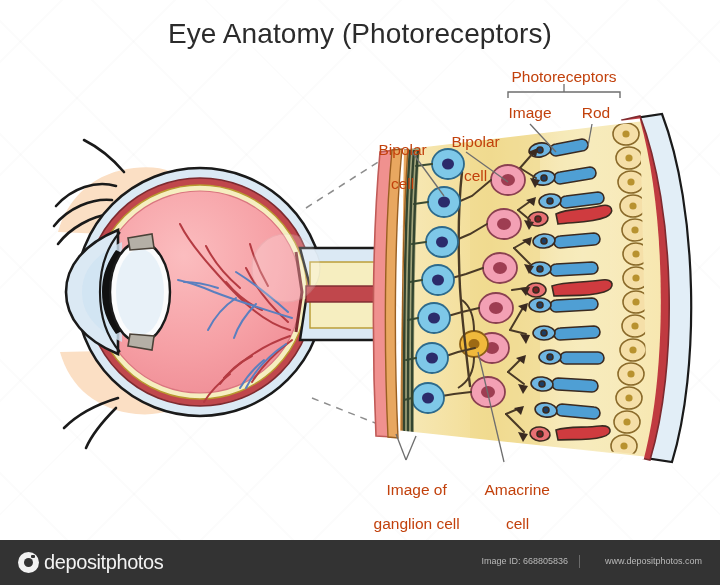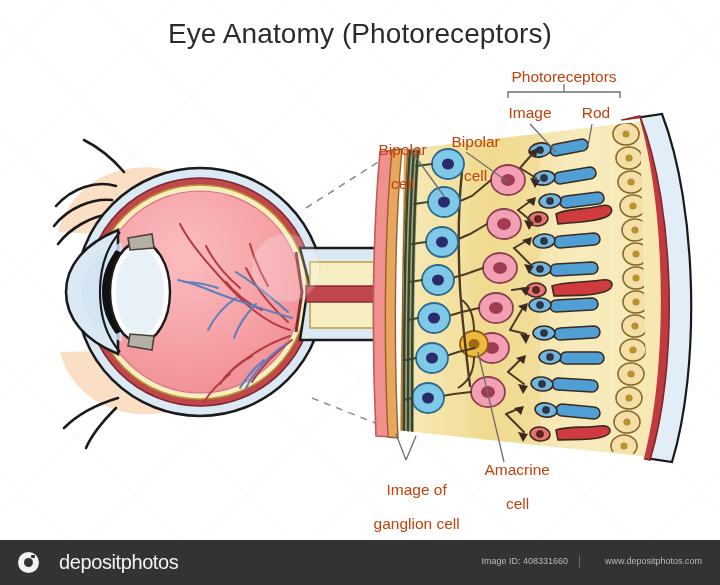--- a/index.html
+++ b/index.html
@@ -27,21 +27,21 @@
   .lbl{
     position:absolute;color:#c2410c;font-size:15.5px;line-height:17px;
     text-align:center;white-space:pre;
   }
 
   
   #footer{
     position:absolute;left:0;top:540px;width:720px;height:45px;
     background:#333333;
   }
-  #logo{position:absolute;left:18px;top:11px;display:flex;align-items:center;gap:20px;}
+  #logo{position:absolute;left:18px;top:11px;display:flex;align-items:center;gap:5px;}
   #logo .cam{
     width:21px;height:21px;border-radius:50%;background:#f2f2f2;
     position:relative;
   }
   #logo .cam:after{
     content:"";position:absolute;left:6px;top:6px;width:9px;height:9px;
     border-radius:50%;background:#333;
   }
   #logo .cam:before{
     content:"";position:absolute;left:12.5px;top:2.5px;width:4px;height:3px;
@@ -413,28 +413,28 @@
   <div class="lbl" style="left:348px;top:124px;width:92px;">
     <span>Bipolar</span><br>
     <span>cell</span>
   </div>
 
   <div class="lbl" style="left:352px;top:464px;width:112px;">
     <span>Image of</span><br>
     <span>ganglion cell</span>
   </div>
 
-  <div class="lbl" style="left:466px;top:444px;width:86px;">
+  <div class="lbl" style="left:466px;top:464px;width:86px;">
     <span>Amacrine</span><br>
     <span>cell</span>
   </div>
 
   <div id="footer">
     <div id="logo">
       <span class="cam"></span>
       <span class="wm">depositphotos</span>
     </div>
-    <div id="imgid">Image ID: 408331660</div>
+    <div id="imgid">Image ID: 668805836</div>
     <div id="divider"></div>
     <div id="site">www.depositphotos.com</div>
   </div>
 
 </div>
 
 </body></html>

